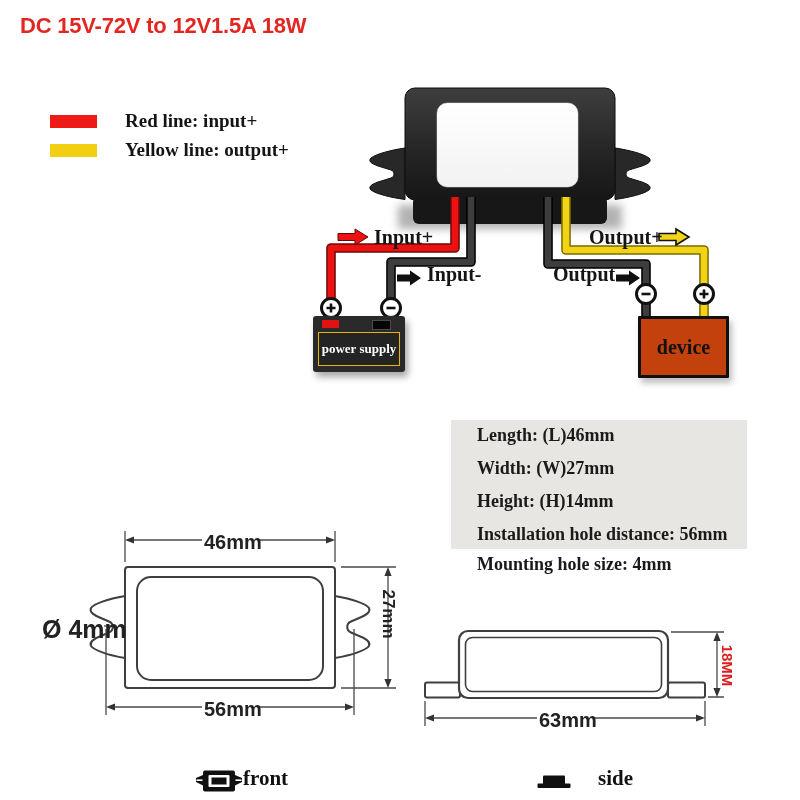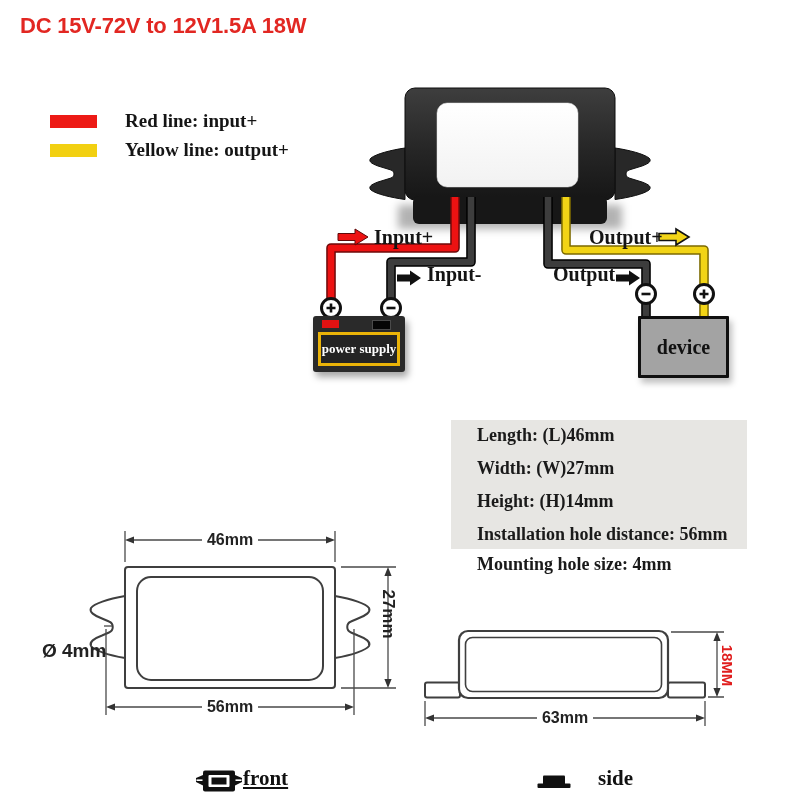--- a/index.html
+++ b/index.html
@@ -15,33 +15,33 @@
   .legend-bar{width:47px;height:13px;margin-right:16px;}
   .legend-label{font-size:19px;font-weight:700;color:#151515;margin-left:12px;}
 
   .wirelabel{font-size:20px;font-weight:700;color:#141414;}
 
   .psbox{position:absolute;z-index:2;left:313px;top:316px;width:92px;height:56px;
          background:#2a2a2a;border-radius:3px;box-shadow:3px 5px 7px rgba(0,0,0,0.35);}
   .pschip-red{position:absolute;left:9px;top:4px;width:17px;height:8px;background:#e01212;}
   .pschip-blk{position:absolute;left:59px;top:4px;width:17px;height:8px;background:#050505;border:1px solid #4a4a4a;}
   .psinner{position:absolute;left:5px;top:16px;right:5px;bottom:6px;background:#242424;
-           border:3px solid #eab308;display:flex;align-items:center;justify-content:center;}
+           border:1px solid #eab308;display:flex;align-items:center;justify-content:center;}
   .pstext{font-size:13px;font-weight:700;color:#ffffff;}
 
   .devbox{position:absolute;z-index:2;left:638px;top:316px;width:85px;height:56px;
-          background:#a3a3a3;border:3px solid #101010;border-radius:1px;
+          background:#c2410c;border:3px solid #101010;border-radius:1px;
           box-shadow:3px 5px 6px rgba(0,0,0,0.25);display:flex;align-items:center;justify-content:center;}
   .devtext{font-size:20px;font-weight:600;color:#111;}
 
   .specs{position:absolute;z-index:2;left:451px;top:420px;width:296px;height:129px;background:#e7e6e3;}
   .specline{position:absolute;left:26px;font-size:18px;font-weight:700;color:#1a1a1a;white-space:nowrap;}
 
   .dim{font-family:"Liberation Sans","DejaVu Sans",sans-serif;font-weight:700;
-       font-size:16px;color:#222;text-align:center;}
+       font-size:20px;color:#222;text-align:center;}
   .dim-bg{background:#fff;}
   .rot{transform:rotate(90deg);}
   .dim-red{color:#e01d1d;font-size:15px;}
 
   .footlabel{font-size:21px;font-weight:600;color:#111;}
 </style>
 </head>
 <body>
 
 <div id="page">
@@ -200,20 +200,20 @@
     <div class="specline" style="top:5px;">Length: (L)46mm</div>
     <div class="specline" style="top:38px;">Width: (W)27mm</div>
     <div class="specline" style="top:71px;">Height: (H)14mm</div>
     <div class="specline" style="top:104px;">Installation hole distance: 56mm</div>
     <div class="specline" style="top:134px;">Mounting hole size: 4mm</div>
   </div>
 
   <div class="txt dim dim-bg" style="left:204px;top:531px;width:52px;">46mm</div>
   <div class="txt dim dim-bg" style="left:204px;top:698px;width:52px;">56mm</div>
   <div class="txt dim rot" style="left:362px;top:604px;width:52px;font-size:17px;">27mm</div>
-  <div class="txt dim" style="left:42px;top:640px;font-size:19px;">Ø 4mm</div>
+  <div class="txt dim" style="left:42px;top:615px;font-size:25px;">Ø 4mm</div>
   <div class="txt dim dim-bg" style="left:539px;top:709px;width:52px;">63mm</div>
   <div class="txt dim rot dim-red" style="left:701px;top:657px;width:52px;">18MM</div>
 
-  <div class="txt footlabel" style="left:243px;top:766px;text-decoration:underline;">front</div>
+  <div class="txt footlabel" style="left:243px;top:766px;">front</div>
   <div class="txt footlabel" style="left:576px;top:766px;margin-left:22px;">side</div>
 
 </div>
 
 </body></html>

